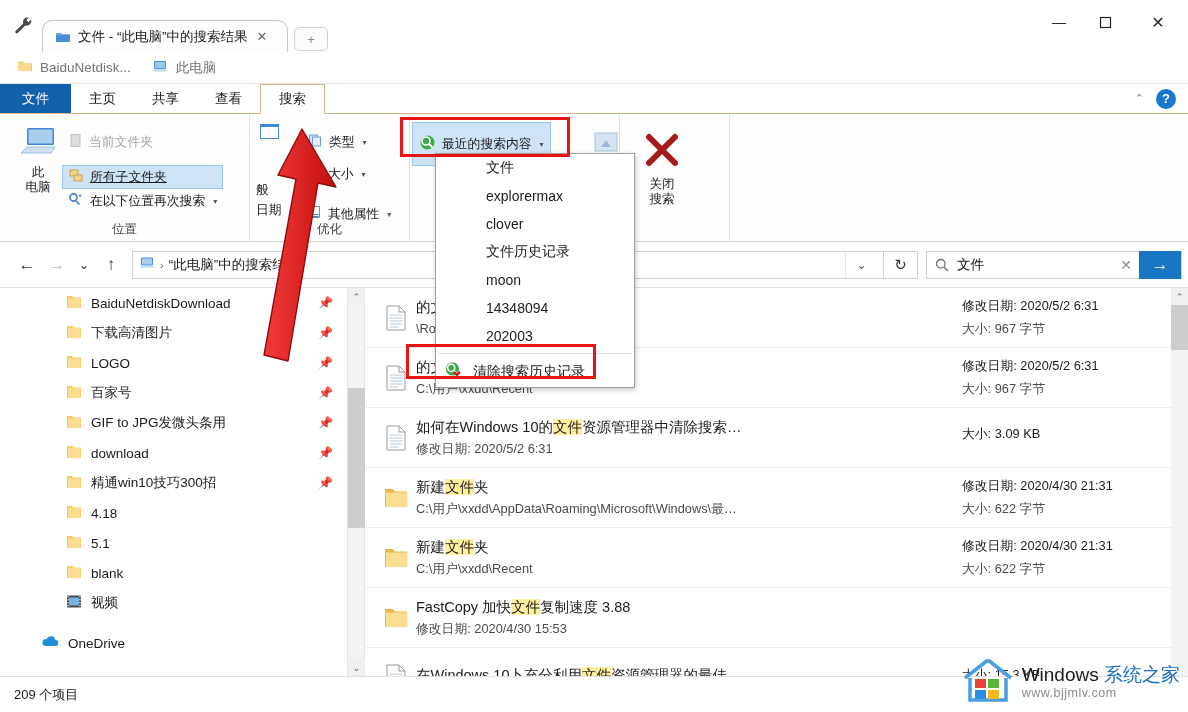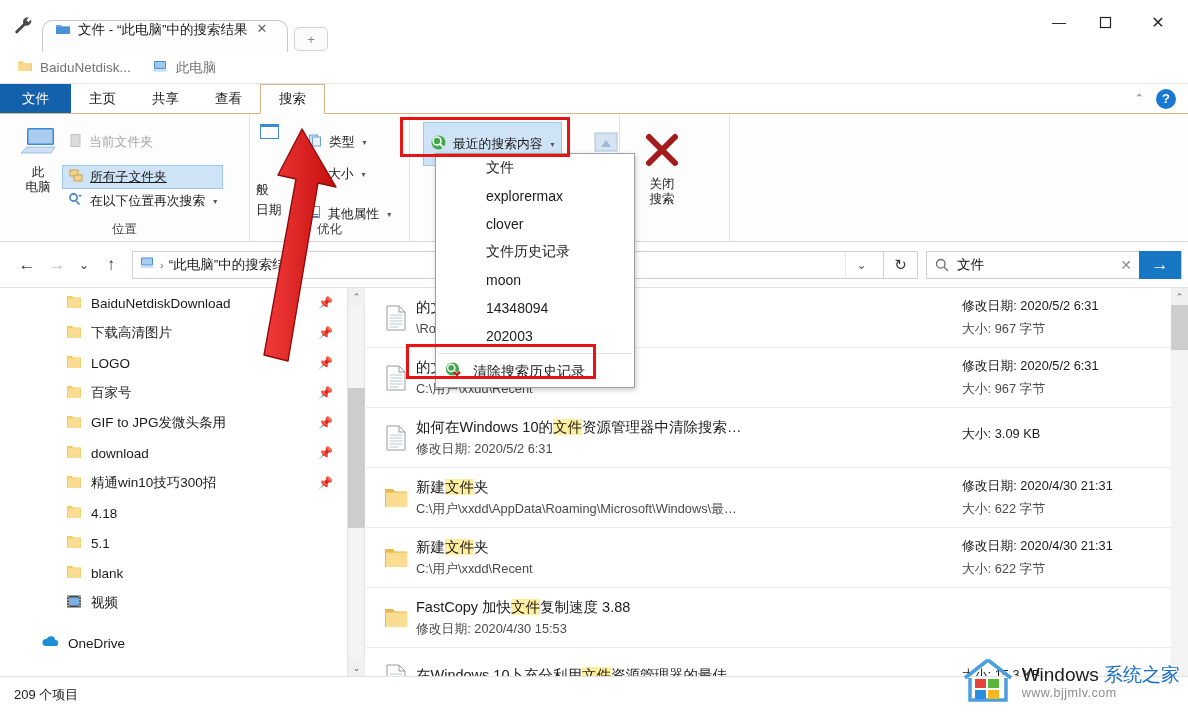--- a/index.html
+++ b/index.html
@@ -13,21 +13,21 @@
 
   
   .titlebar { position: absolute; left: 0; top: 0; width: 1188px; height: 52px; background: #ffffff; }
   .qat-wrench { position: absolute; left: 10px; top: 12px; width: 26px; height: 26px;
       display: flex; align-items: center; justify-content: center; color: #444; font-size: 17px; }
   .tabstrip { position: absolute; left: 42px; top: 20px; height: 32px; display: flex; align-items: flex-end; }
   .browser-tab {
     position: relative; height: 32px; min-width: 246px;
     border: 1px solid #c8c8c8; border-bottom: none;
     border-top-left-radius: 10px; border-top-right-radius: 10px;
-    background: #fdfdfd; display: flex; align-items: flex-start; padding: 0 6px 0 12px; gap: 7px;
+    background: #fdfdfd; display: flex; align-items: center; padding: 0 6px 0 12px; gap: 7px;
   }
   .tab-icon { width: 16px; height: 16px; flex: none; }
   .tab-label { font-size: 13.5px; color: #1b1b1b; white-space: nowrap; overflow: hidden; }
   .tab-close { color: #666; font-size: 13px; margin-left: 2px; }
   .newtab {
     width: 34px; height: 24px; margin-left: 6px; margin-bottom: 1px;
     border: 1px solid #d2d2d2; border-radius: 5px; background: #fbfbfb;
     display: flex; align-items: center; justify-content: center; color: #8a8a8a; font-size: 13px;
   }
   .wincontrols { position: absolute; right: 0; top: 0; height: 44px; display: flex; }
@@ -309,21 +309,21 @@
               </svg>
           </span>
           <span>其他属性</span>
           <span class="caret">▾</span>
         </div>
       </div>
       <div class="rgroup-title">优化</div>
     </div>
 
     <div class="rgroup" style="left:410px; width:210px;">
-      <div class="smallbtn sel" style="position:absolute; left:13px; top:8px; height:44px;">
+      <div class="smallbtn sel" style="position:absolute; left:2px; top:8px; height:44px;">
         <span>
           <svg width="17" height="17" viewBox="0 0 17 17">
               <circle cx="8.5" cy="8.5" r="7" fill="#3fa84a"></circle>
               <circle cx="7" cy="7" r="4" fill="none" stroke="#fff" stroke-width="1.6"></circle>
               <path d="M10 10l3.5 3.5" stroke="#fff" stroke-width="1.8"></path>
             </svg>
         </span>
         <span>最近的搜索内容</span>
         <span class="caret">▾</span>
       </div>

